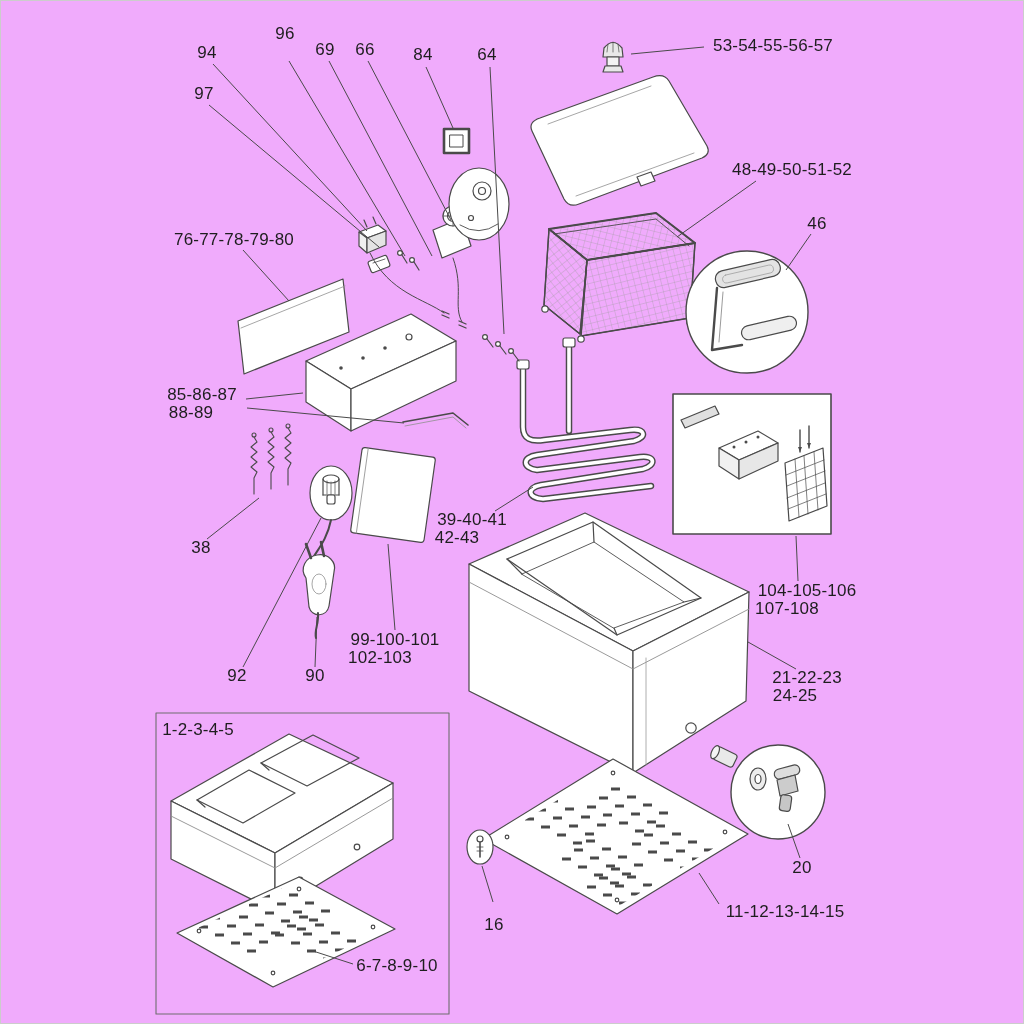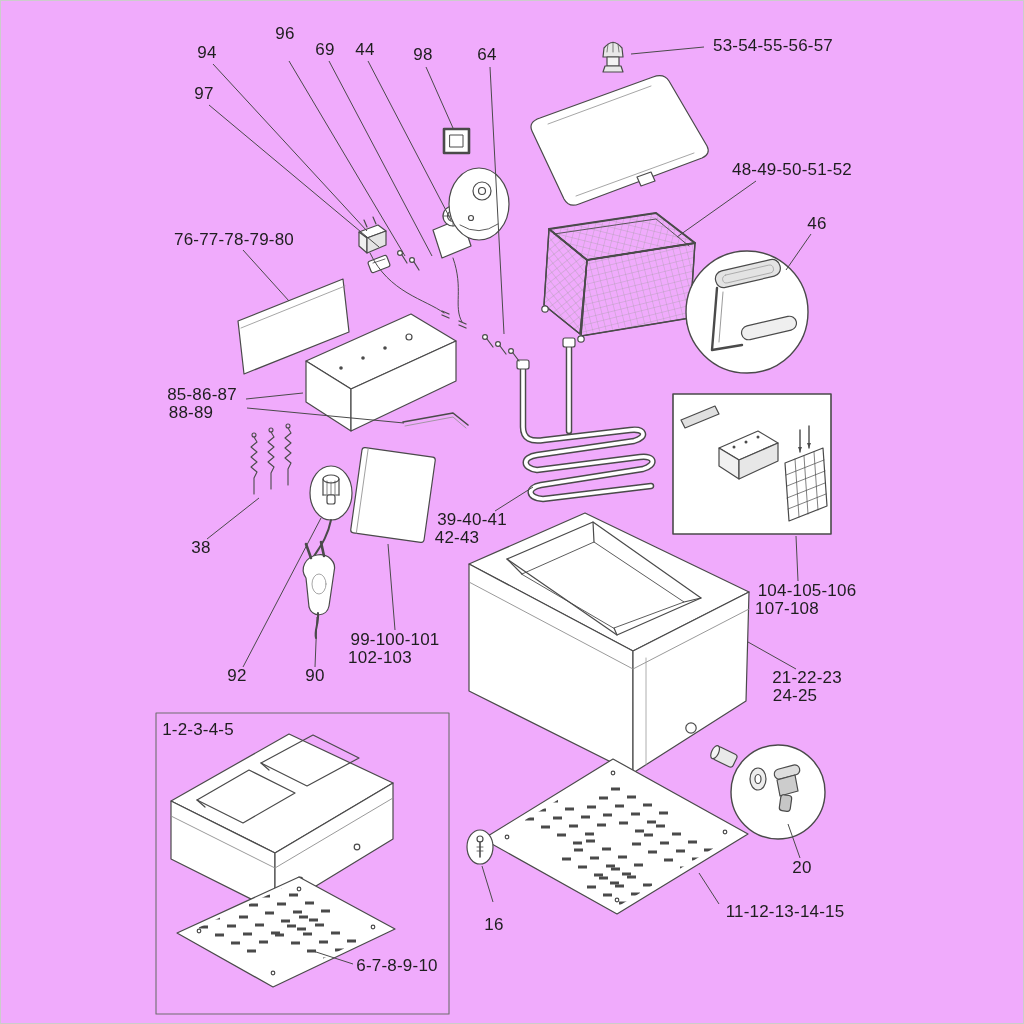--- a/index.html
+++ b/index.html
@@ -324,22 +324,22 @@
       <line x1="718" y1="903" x2="698" y2="872"></line>
       <line x1="352" y1="963" x2="312" y2="950"></line>
     </g>
   </g>
 </svg>
 
 <div class="lbl" style="left:206px;top:52px">94</div>
 <div class="lbl" style="left:203px;top:93px">97</div>
 <div class="lbl" style="left:284px;top:33px">96</div>
 <div class="lbl" style="left:324px;top:49px">69</div>
-<div class="lbl" style="left:364px;top:49px">44</div>
-<div class="lbl" style="left:422px;top:54px">98</div>
+<div class="lbl" style="left:364px;top:49px">66</div>
+<div class="lbl" style="left:422px;top:54px">84</div>
 <div class="lbl" style="left:486px;top:54px">64</div>
 <div class="lbl" style="left:772px;top:45px">53-54-55-56-57</div>
 <div class="lbl" style="left:791px;top:169px">48-49-50-51-52</div>
 <div class="lbl" style="left:816px;top:223px">46</div>
 <div class="lbl" style="left:233px;top:239px">76-77-78-79-80</div>
 <div class="lbl" style="left:201px;top:394px">85-86-87</div>
 <div class="lbl" style="left:190px;top:412px">88-89</div>
 <div class="lbl" style="left:471px;top:519px">39-40-41</div>
 <div class="lbl" style="left:456px;top:537px">42-43</div>
 <div class="lbl" style="left:200px;top:547px">38</div>

